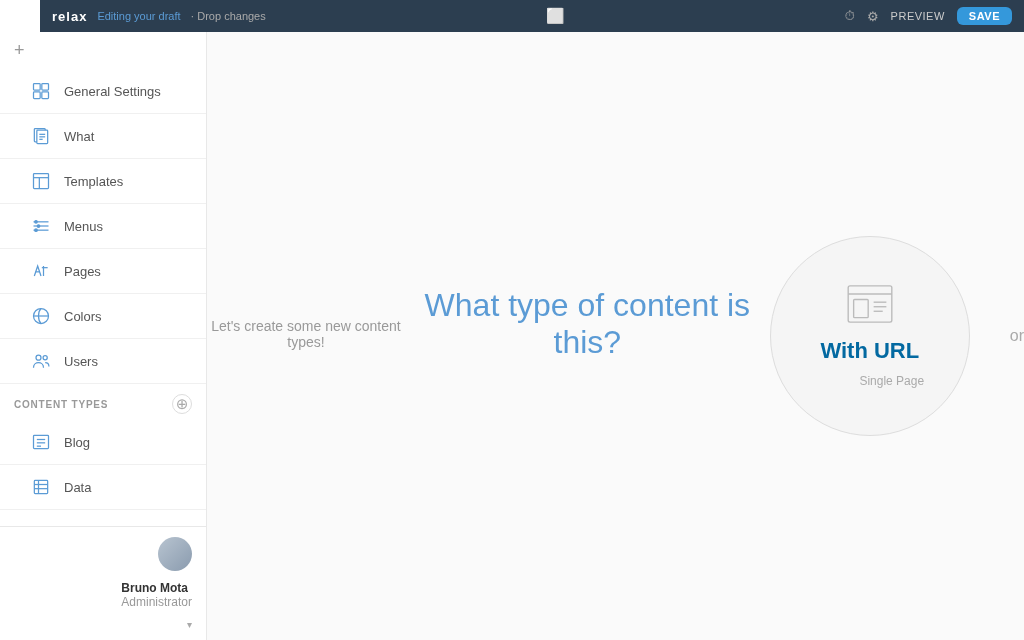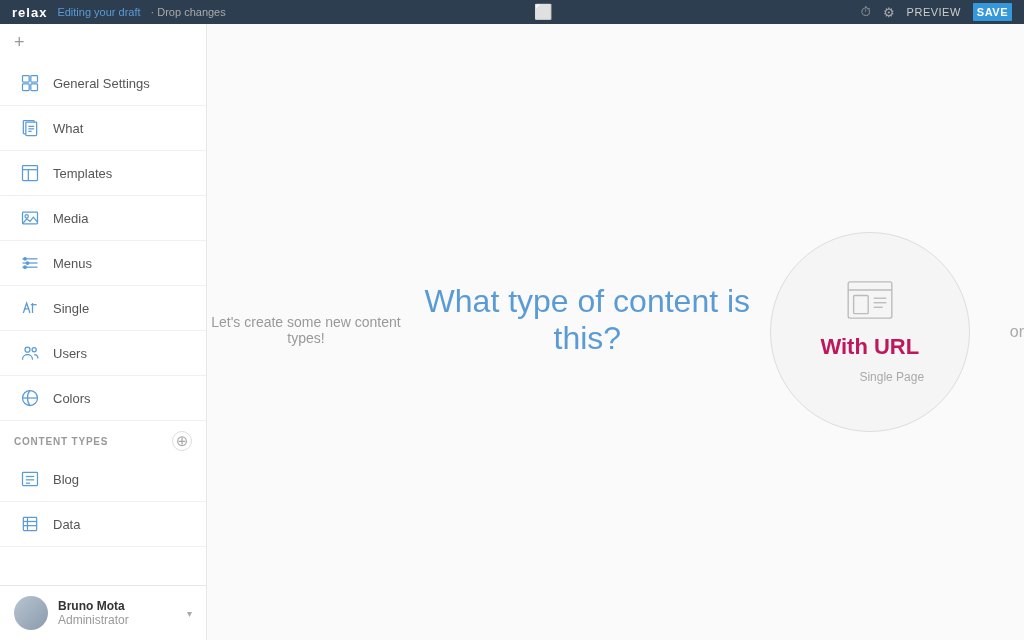--- a/index.html
+++ b/index.html
@@ -1,36 +1,37 @@
 <!DOCTYPE html>
 <html><head>
   <meta charset="utf-8">
   <style>
     * { box-sizing: border-box; margin: 0; padding: 0; }
     body { font-family: -apple-system, BlinkMacSystemFont, 'Segoe UI', sans-serif; background: #fff; display: flex; flex-direction: column; height: 640px; width: 1024px; overflow: hidden; }
 
     
     #topbar {
-      height: 24px;
+      height: 32px;
       background: #2c3e50;
       display: flex;
       align-items: center;
       padding: 0 12px;
       justify-content: space-between;
       flex-shrink: 0;
+      margin-left: 40px;
     }
     #topbar .left { display: flex; align-items: center; gap: 10px; }
     #topbar .logo { color: #fff; font-weight: 700; font-size: 13px; letter-spacing: 1px; }
     #topbar .editing { color: #5b9bd5; font-size: 11px; }
     #topbar .drop { color: #aaa; font-size: 11px; }
     #topbar .center { display: flex; align-items: center; }
     #topbar .right { display: flex; align-items: center; gap: 12px; }
     #topbar .icon-btn { color: #aaa; font-size: 13px; cursor: pointer; background: none; border: none; }
     #topbar .preview-btn { color: #ccc; font-size: 11px; font-weight: 500; background: none; border: none; cursor: pointer; letter-spacing: 0.5px; }
-    #topbar .save-btn { background: #3498db; color: #fff; font-size: 11px; font-weight: 700; border: none; padding: 3px 4px; border-radius: 1px; cursor: pointer; letter-spacing: 0.5px; }
+    #topbar .save-btn { background: #3498db; color: #fff; font-size: 11px; font-weight: 700; border: none; padding: 3px 12px; border-radius: 6px; cursor: pointer; letter-spacing: 0.5px; }
 
     
     #main-layout { display: flex; flex: 1; overflow: hidden; }
 
     
     #sidebar {
       width: 207px;
       background: #fff;
       border-right: 1px solid #e8e8e8;
       display: flex;
@@ -44,21 +45,21 @@
       color: #999;
       cursor: pointer;
       border: none;
       background: none;
       text-align: left;
     }
     .sidebar-item {
       display: flex;
       align-items: center;
       gap: 12px;
-      padding: 11px 19px;
+      padding: 11px 30px;
       cursor: pointer;
       color: #555;
       font-size: 13px;
       border-bottom: 1px solid #f0f0f0;
     }
     .sidebar-item .si-icon {
       width: 22px;
       height: 22px;
       display: flex;
       align-items: center;
@@ -93,23 +94,24 @@
       border-radius: 50%;
       border: 1px solid #ddd;
     }
 
     
     #sidebar-footer {
       margin-top: auto;
       border-top: 1px solid #e8e8e8;
       padding: 10px 14px;
       display: flex;
-      align-items: center;
+      align-items: flex-end;
       gap: 10px;
       cursor: pointer;
+      flex-direction: column;
     }
     .avatar-img {
       width: 34px;
       height: 34px;
       border-radius: 50%;
       background: linear-gradient(135deg, #b8c4d0 0%, #8a9bae 100%);
     }
     .user-info { flex: 1; }
     .user-name { font-size: 12px; font-weight: 600; color: #333; }
     .user-role { font-size: 12px; color: #999; }
@@ -156,21 +158,21 @@
       flex-direction: column;
       align-items: center;
       justify-content: center;
       cursor: pointer;
       transition: background 0.2s;
       gap: 10px;
     }
     .option-label {
       font-size: 22px;
       font-weight: 600;
-      color: #be185d;
+      color: #0369a1;
     }
     .option-sublabel {
       font-size: 12px;
       color: #aaa;
       margin-left: 44px;
     }
     .or-text {
       font-size: 16px;
       color: #aaa;
       font-weight: 400;
@@ -237,30 +239,20 @@
       <span class="si-icon">
         <svg viewBox="0 0 24 24" fill="none" stroke="#5b9bd5" stroke-width="1.5">
           <rect x="3" y="3" width="18" height="18" rx="1"></rect>
           <line x1="3" y1="8" x2="21" y2="8"></line>
           <line x1="10" y1="8" x2="10" y2="21"></line>
         </svg>
       </span>
       <span>Templates</span>
     </div>
 
-    <div class="sidebar-item">
-      <span class="si-icon">
-        <svg viewBox="0 0 24 24" fill="none" stroke="#5b9bd5" stroke-width="1.5">
-          <rect x="3" y="5" width="18" height="14" rx="1"></rect>
-          <circle cx="8" cy="10" r="2"></circle>
-          <polyline points="3,19 8,13 12,16 16,11 21,17"></polyline>
-        </svg>
-      </span>
-      <span>Media</span>
-    </div>
 
     <div class="sidebar-item">
       <span class="si-icon">
         <svg viewBox="0 0 24 24" fill="none" stroke="#5b9bd5" stroke-width="1.5">
           <line x1="3" y1="7" x2="21" y2="7"></line>
           <line x1="3" y1="12" x2="21" y2="12"></line>
           <line x1="3" y1="17" x2="21" y2="17"></line>
           <circle cx="6" cy="7" r="1.5" fill="#5b9bd5"></circle>
           <circle cx="9" cy="12" r="1.5" fill="#5b9bd5"></circle>
           <circle cx="6" cy="17" r="1.5" fill="#5b9bd5"></circle>
@@ -271,44 +263,44 @@
 
     <div class="sidebar-item">
       <span class="si-icon">
         <svg viewBox="0 0 24 24" fill="none" stroke="#5b9bd5" stroke-width="1.5">
           <polyline points="4,18 8,6 12,18"></polyline>
           <line x1="5.5" y1="13" x2="10.5" y2="13"></line>
           <line x1="15" y1="6" x2="15" y2="18"></line>
           <line x1="13" y1="8" x2="20" y2="8"></line>
         </svg>
       </span>
-      <span>Single</span>
+      <span>Pages</span>
+    </div>
+
+    <div class="sidebar-item">
+      <span class="si-icon">
+        <svg viewBox="0 0 24 24" fill="none" stroke="#5b9bd5" stroke-width="1.5">
+          <circle cx="12" cy="12" r="9"></circle>
+          <path d="M12 3 C8 7 8 17 12 21"></path>
+          <line x1="3" y1="12" x2="21" y2="12"></line>
+        </svg>
+      </span>
+      <span>Colors</span>
     </div>
 
     <div class="sidebar-item">
       <span class="si-icon">
         <svg viewBox="0 0 24 24" fill="none" stroke="#5b9bd5" stroke-width="1.5">
           <circle cx="9" cy="8" r="3"></circle>
           <path d="M3 20 C3 16 6 14 9 14 C12 14 15 16 15 20"></path>
           <circle cx="17" cy="8" r="2.5"></circle>
           <path d="M17 14 C19.5 14 21.5 15.5 21.5 18.5"></path>
         </svg>
       </span>
       <span>Users</span>
-    </div>
-
-    <div class="sidebar-item">
-      <span class="si-icon">
-        <svg viewBox="0 0 24 24" fill="none" stroke="#5b9bd5" stroke-width="1.5">
-          <circle cx="12" cy="12" r="9"></circle>
-          <path d="M12 3 C8 7 8 17 12 21"></path>
-          <line x1="3" y1="12" x2="21" y2="12"></line>
-        </svg>
-      </span>
-      <span>Colors</span>
     </div>
 
     <div class="content-types-header">
       <span>CONTENT TYPES</span>
       <button class="add-ct-btn">⊕</button>
     </div>
 
     <div class="sidebar-item">
       <span class="si-icon">
         <svg viewBox="0 0 24 24" fill="none" stroke="#5b9bd5" stroke-width="1.5">

